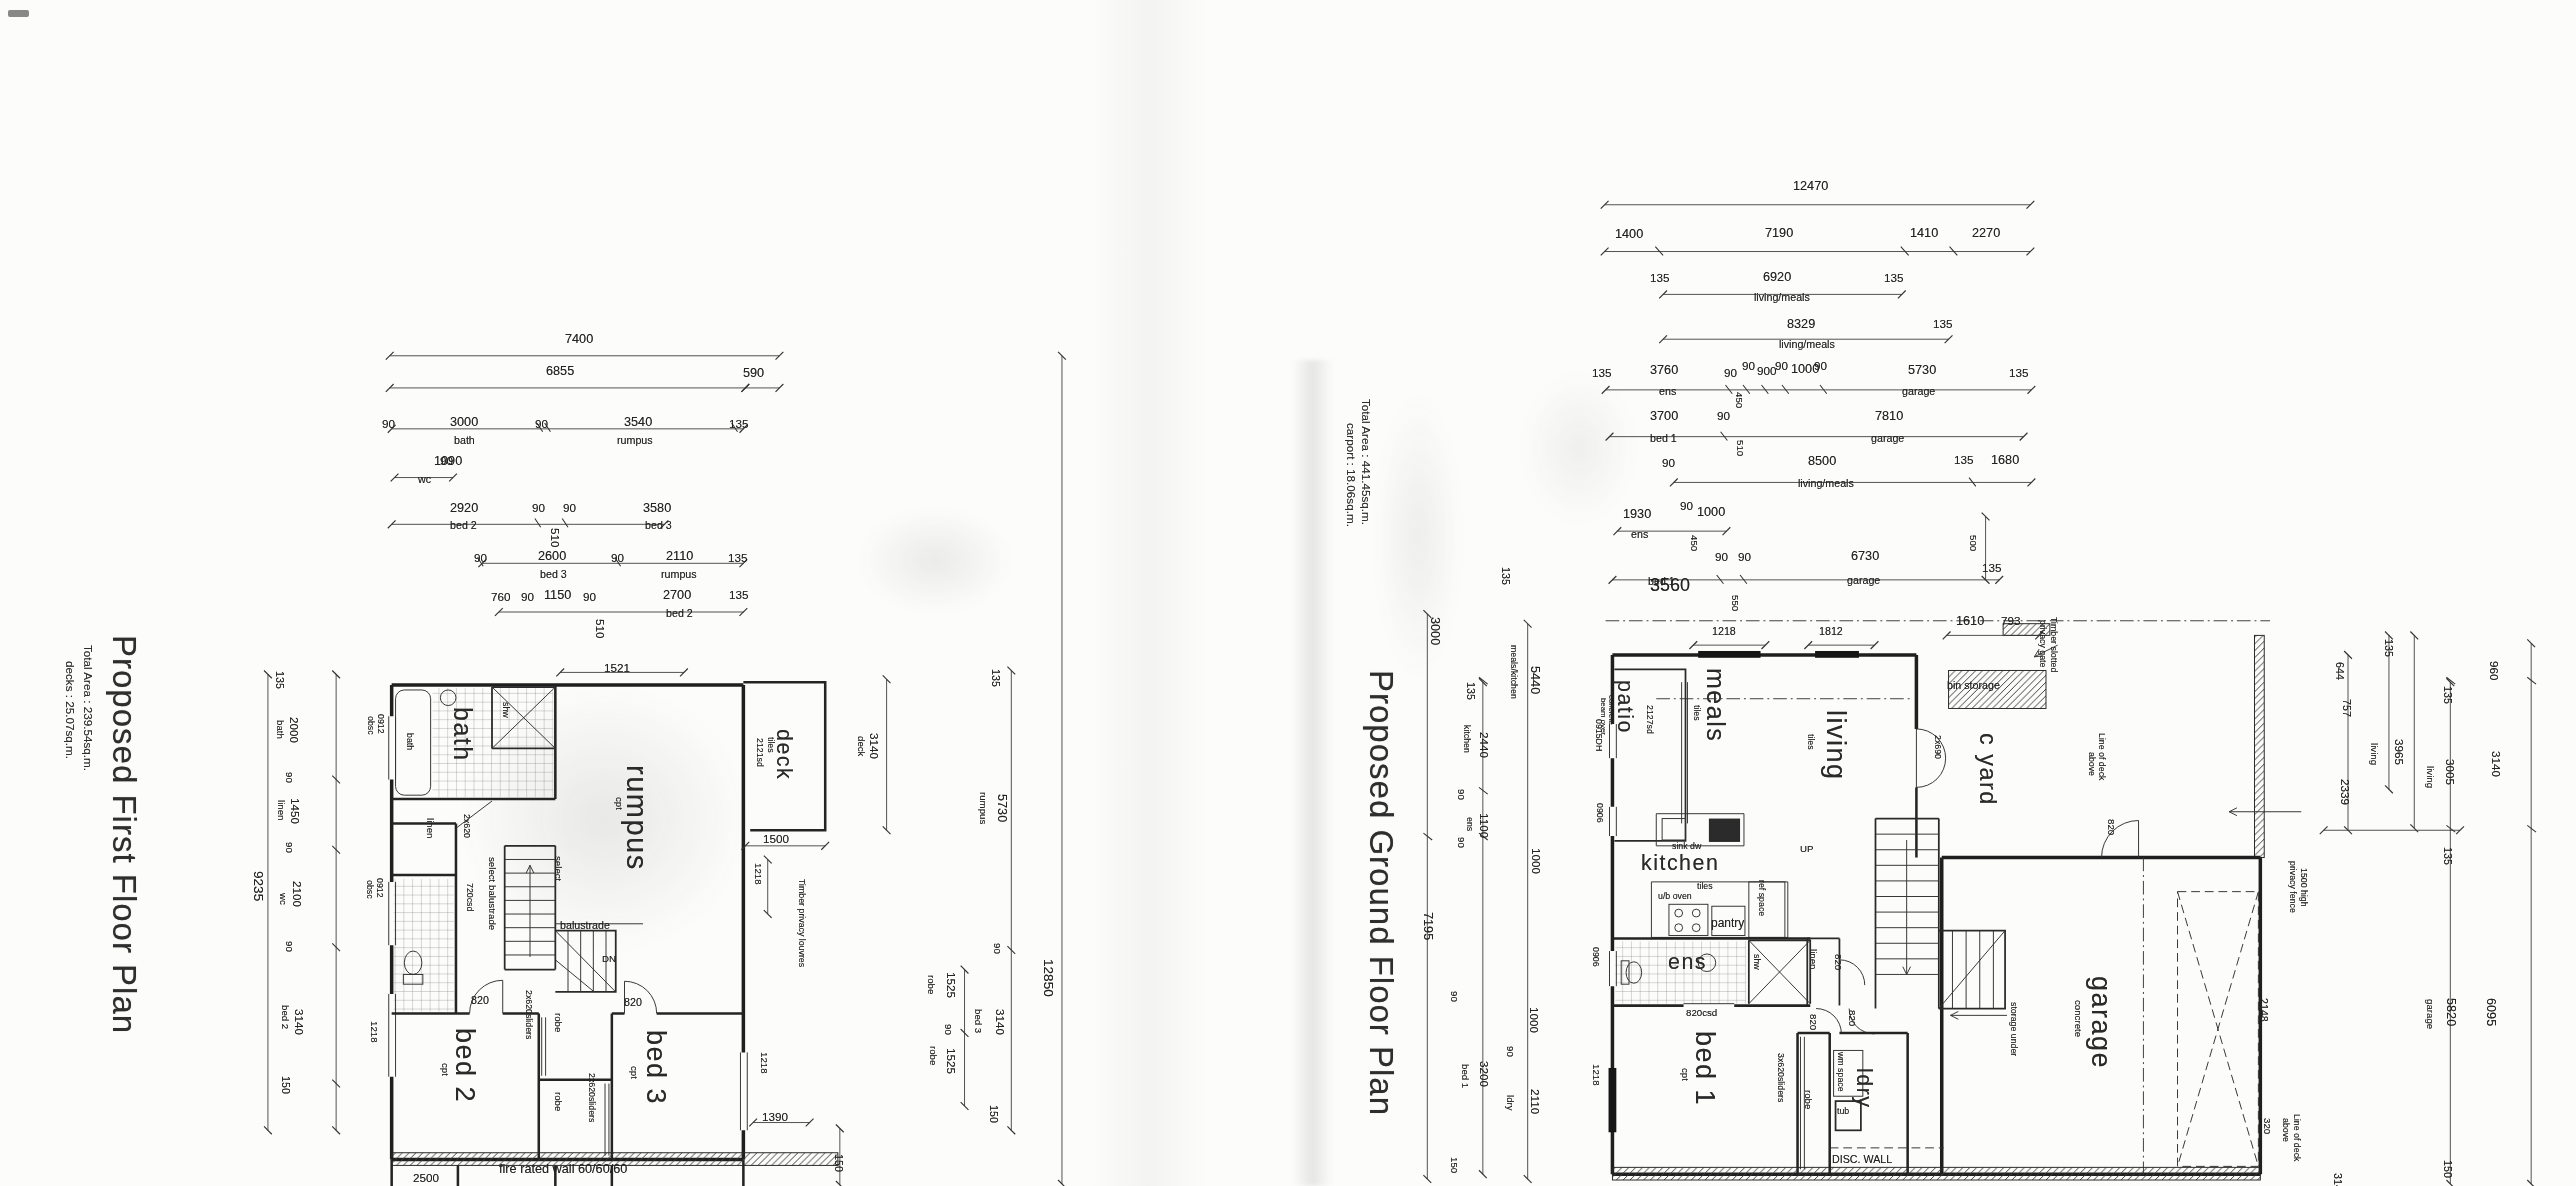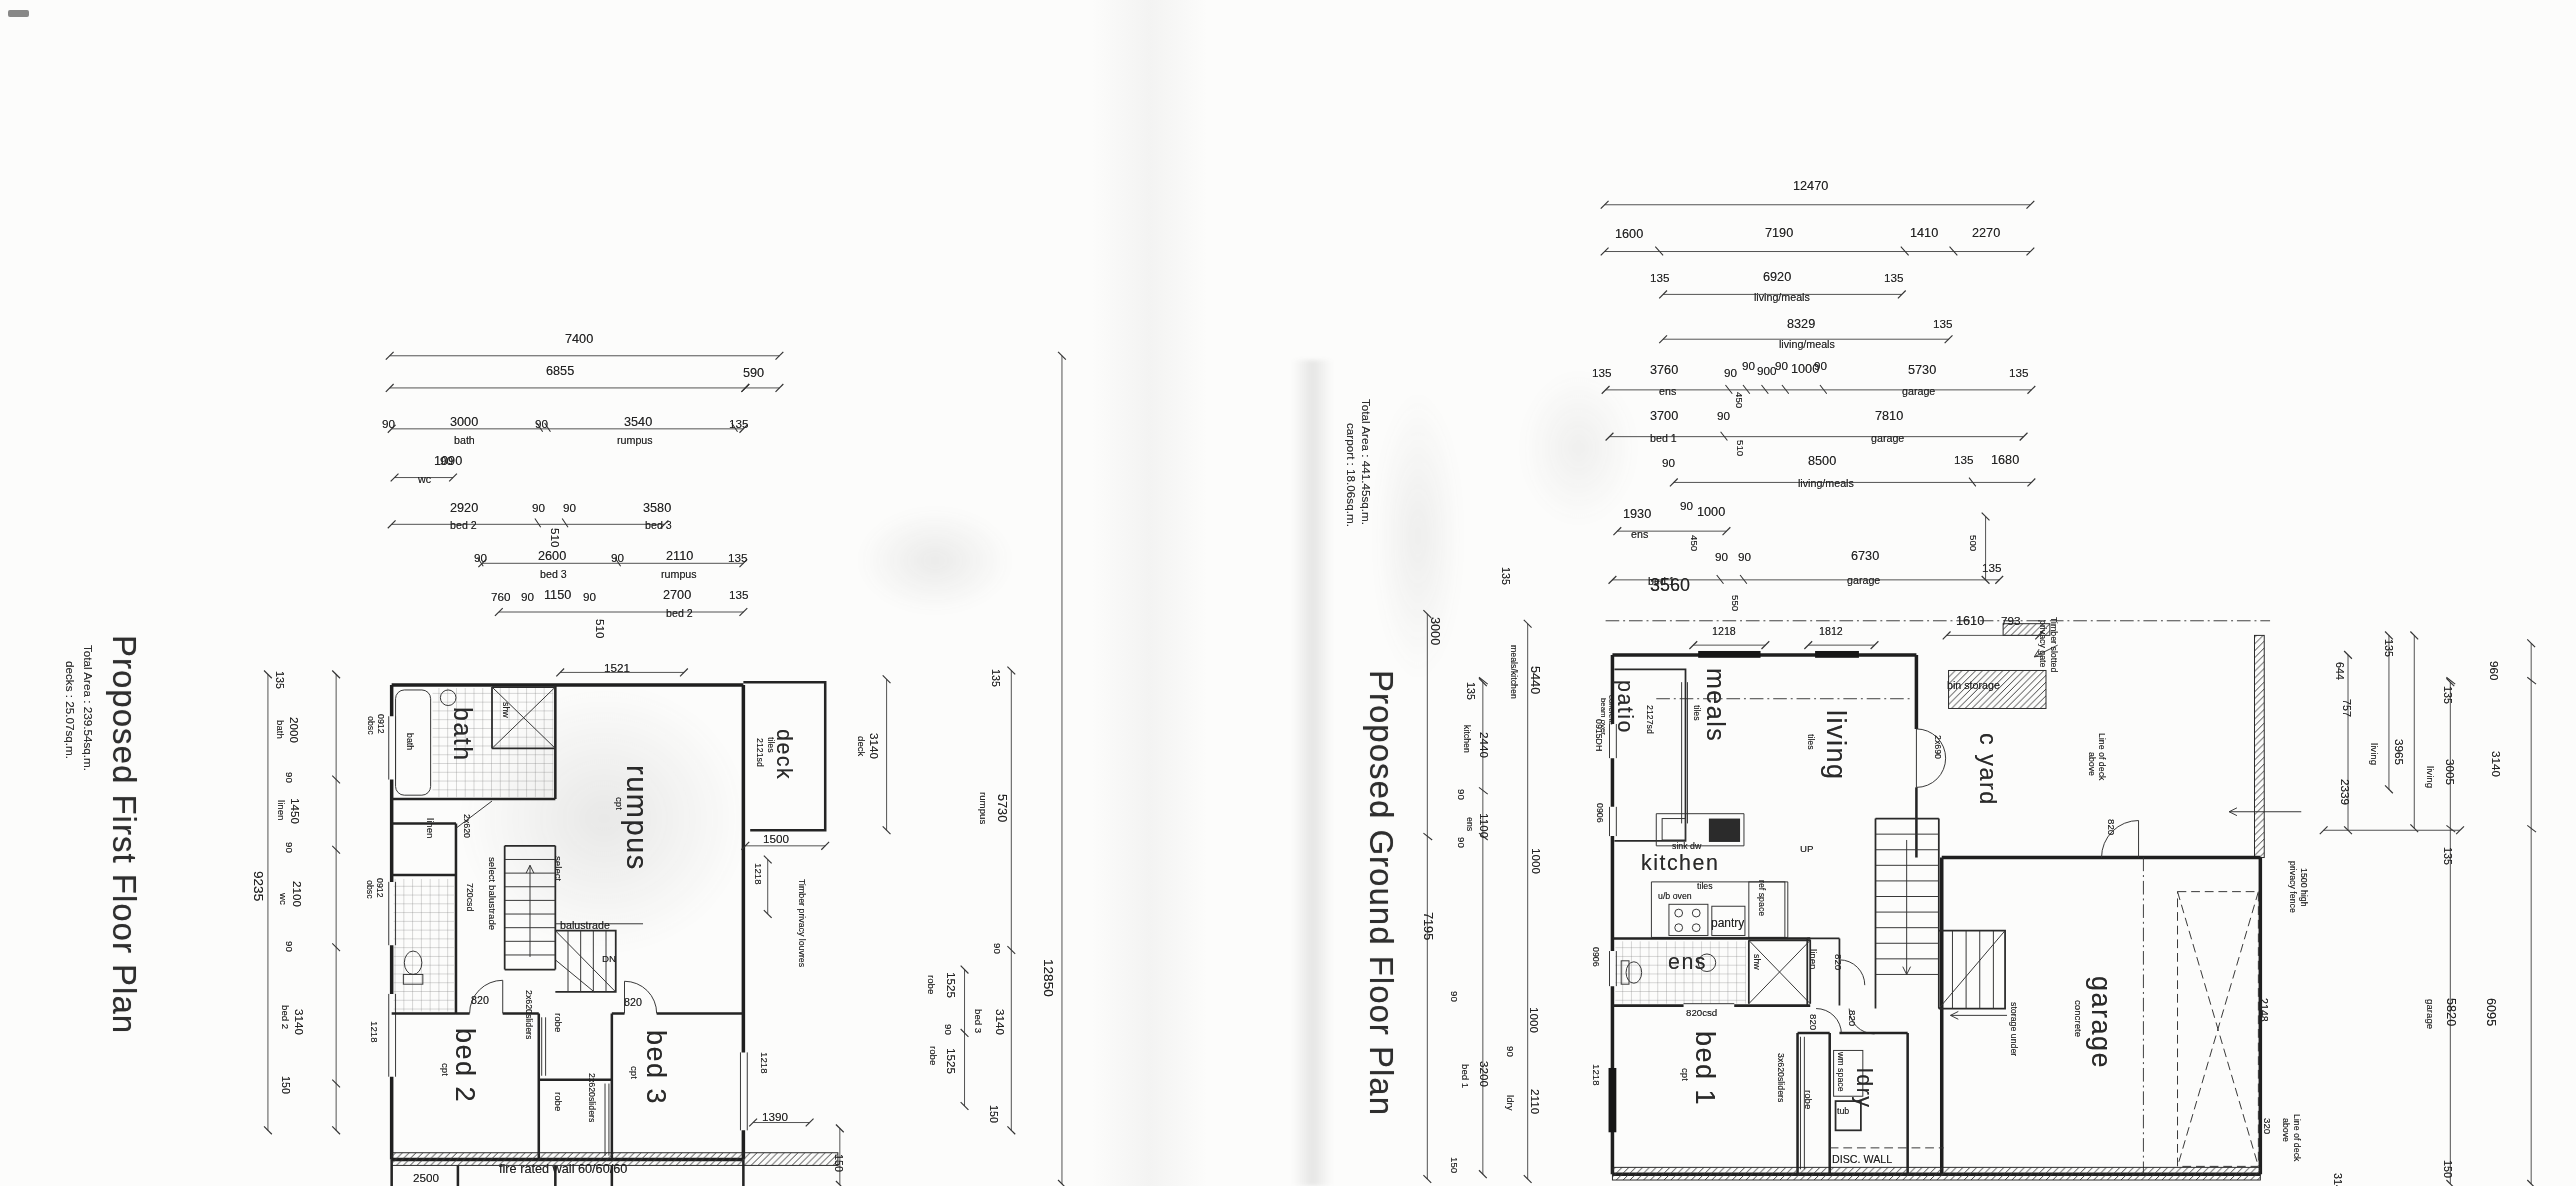--- a/index.html
+++ b/index.html
@@ -294,21 +294,21 @@
       <span class="lbl rot" style="left: 973px; top: 1009px; font-size: 9.7px;">bed 3</span>
       <span class="lbl rot" style="left: 994px; top: 1009px; font-size: 11.7px;">3140</span>
       <span class="lbl rot" style="left: 928px; top: 1046px; font-size: 9.7px;">robe</span>
       <span class="lbl rot" style="left: 945px; top: 1048px; font-size: 11.7px;">1525</span>
       <span class="lbl rot" style="left: 988px; top: 1105px; font-size: 10.7px;">150</span>
       <span class="lbl rot" style="left: 1041px; top: 959px; font-size: 13.6px;">12850</span>
       <span class="lbl rot" style="left: 833px; top: 1154px; font-size: 10.7px;">150</span>
     </div>
   <div>
       <span class="lbl" style="left: 1793px; top: 180px; font-size: 12.7px;">12470</span>
-      <span class="lbl" style="left: 1615px; top: 228px; font-size: 12.7px;">1600</span>
+      <span class="lbl" style="left: 1615px; top: 228px; font-size: 12.7px;">1400</span>
       <span class="lbl" style="left: 1765px; top: 227px; font-size: 12.7px;">7190</span>
       <span class="lbl" style="left: 1910px; top: 227px; font-size: 12.7px;">1410</span>
       <span class="lbl" style="left: 1972px; top: 227px; font-size: 12.7px;">2270</span>
       <span class="lbl" style="left: 1650px; top: 272px; font-size: 11.7px;">135</span>
       <span class="lbl" style="left: 1763px; top: 271px; font-size: 12.7px;">6920</span>
       <span class="lbl" style="left: 1884px; top: 272px; font-size: 11.7px;">135</span>
       <span class="lbl" style="left: 1754px; top: 292px; font-size: 10.7px;">living/meals</span>
       <span class="lbl" style="left: 1787px; top: 318px; font-size: 12.7px;">8329</span>
       <span class="lbl" style="left: 1933px; top: 318px; font-size: 11.7px;">135</span>
       <span class="lbl" style="left: 1779px; top: 339px; font-size: 10.7px;">living/meals</span>

